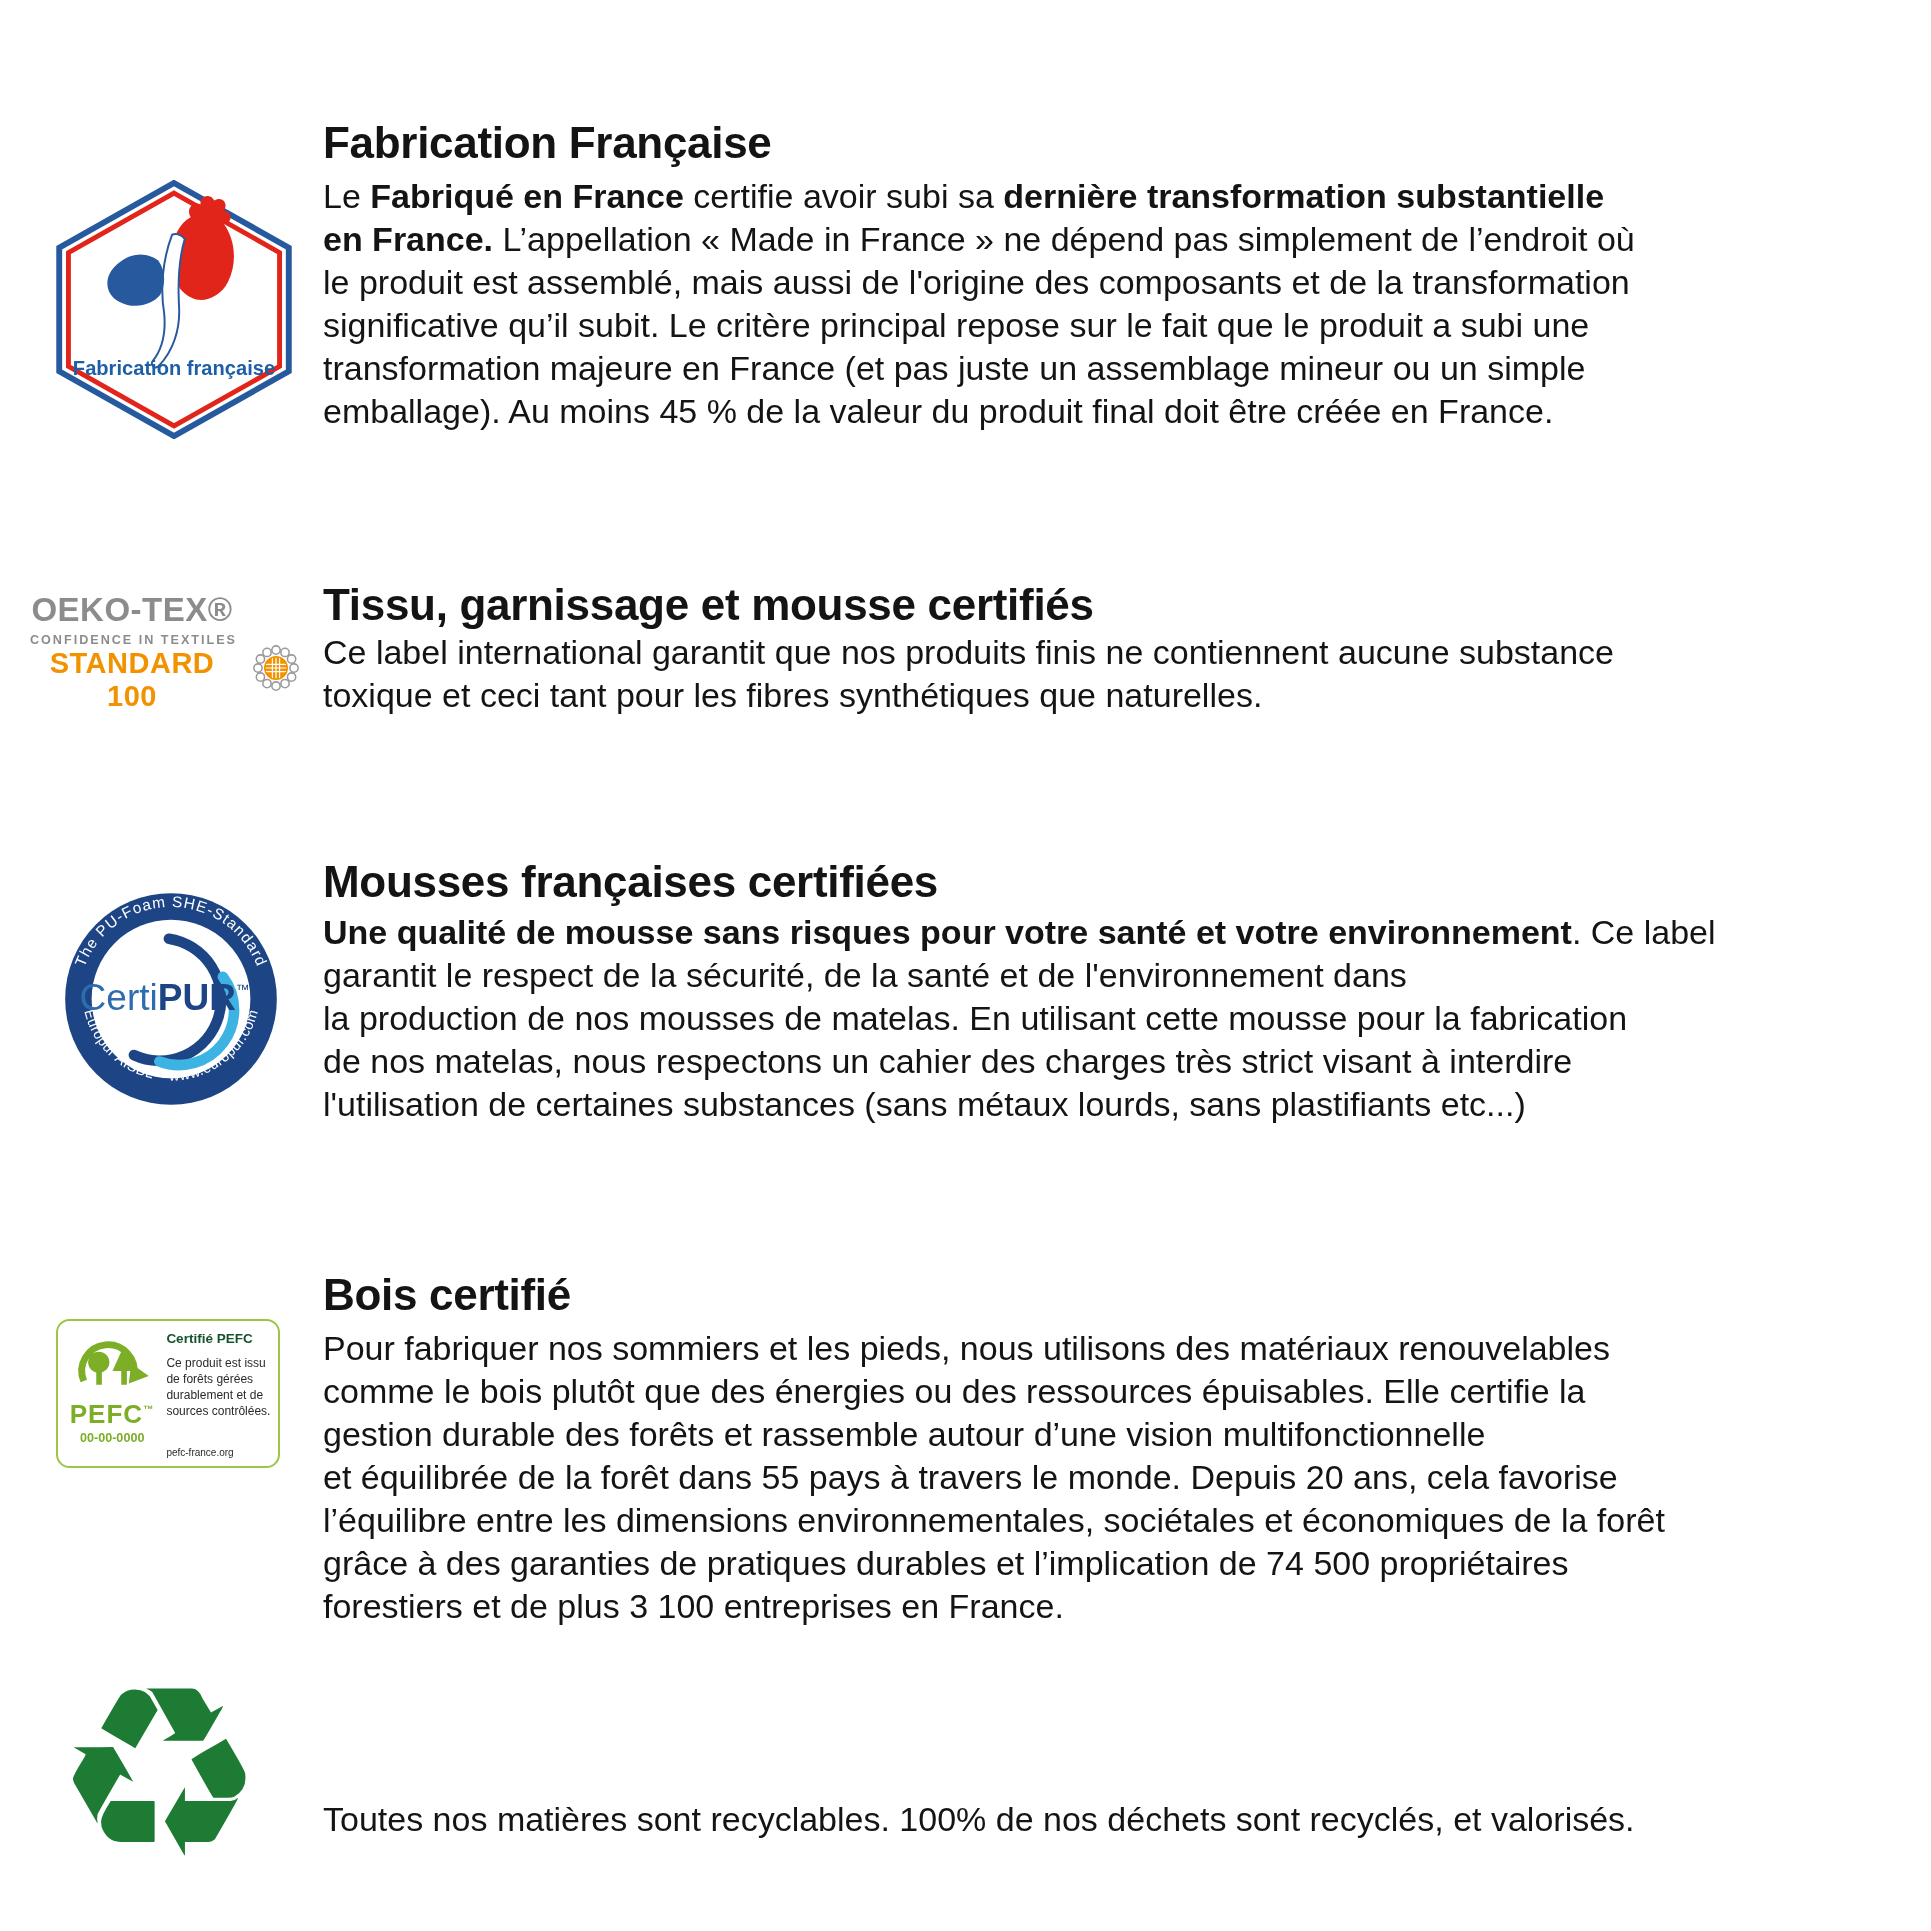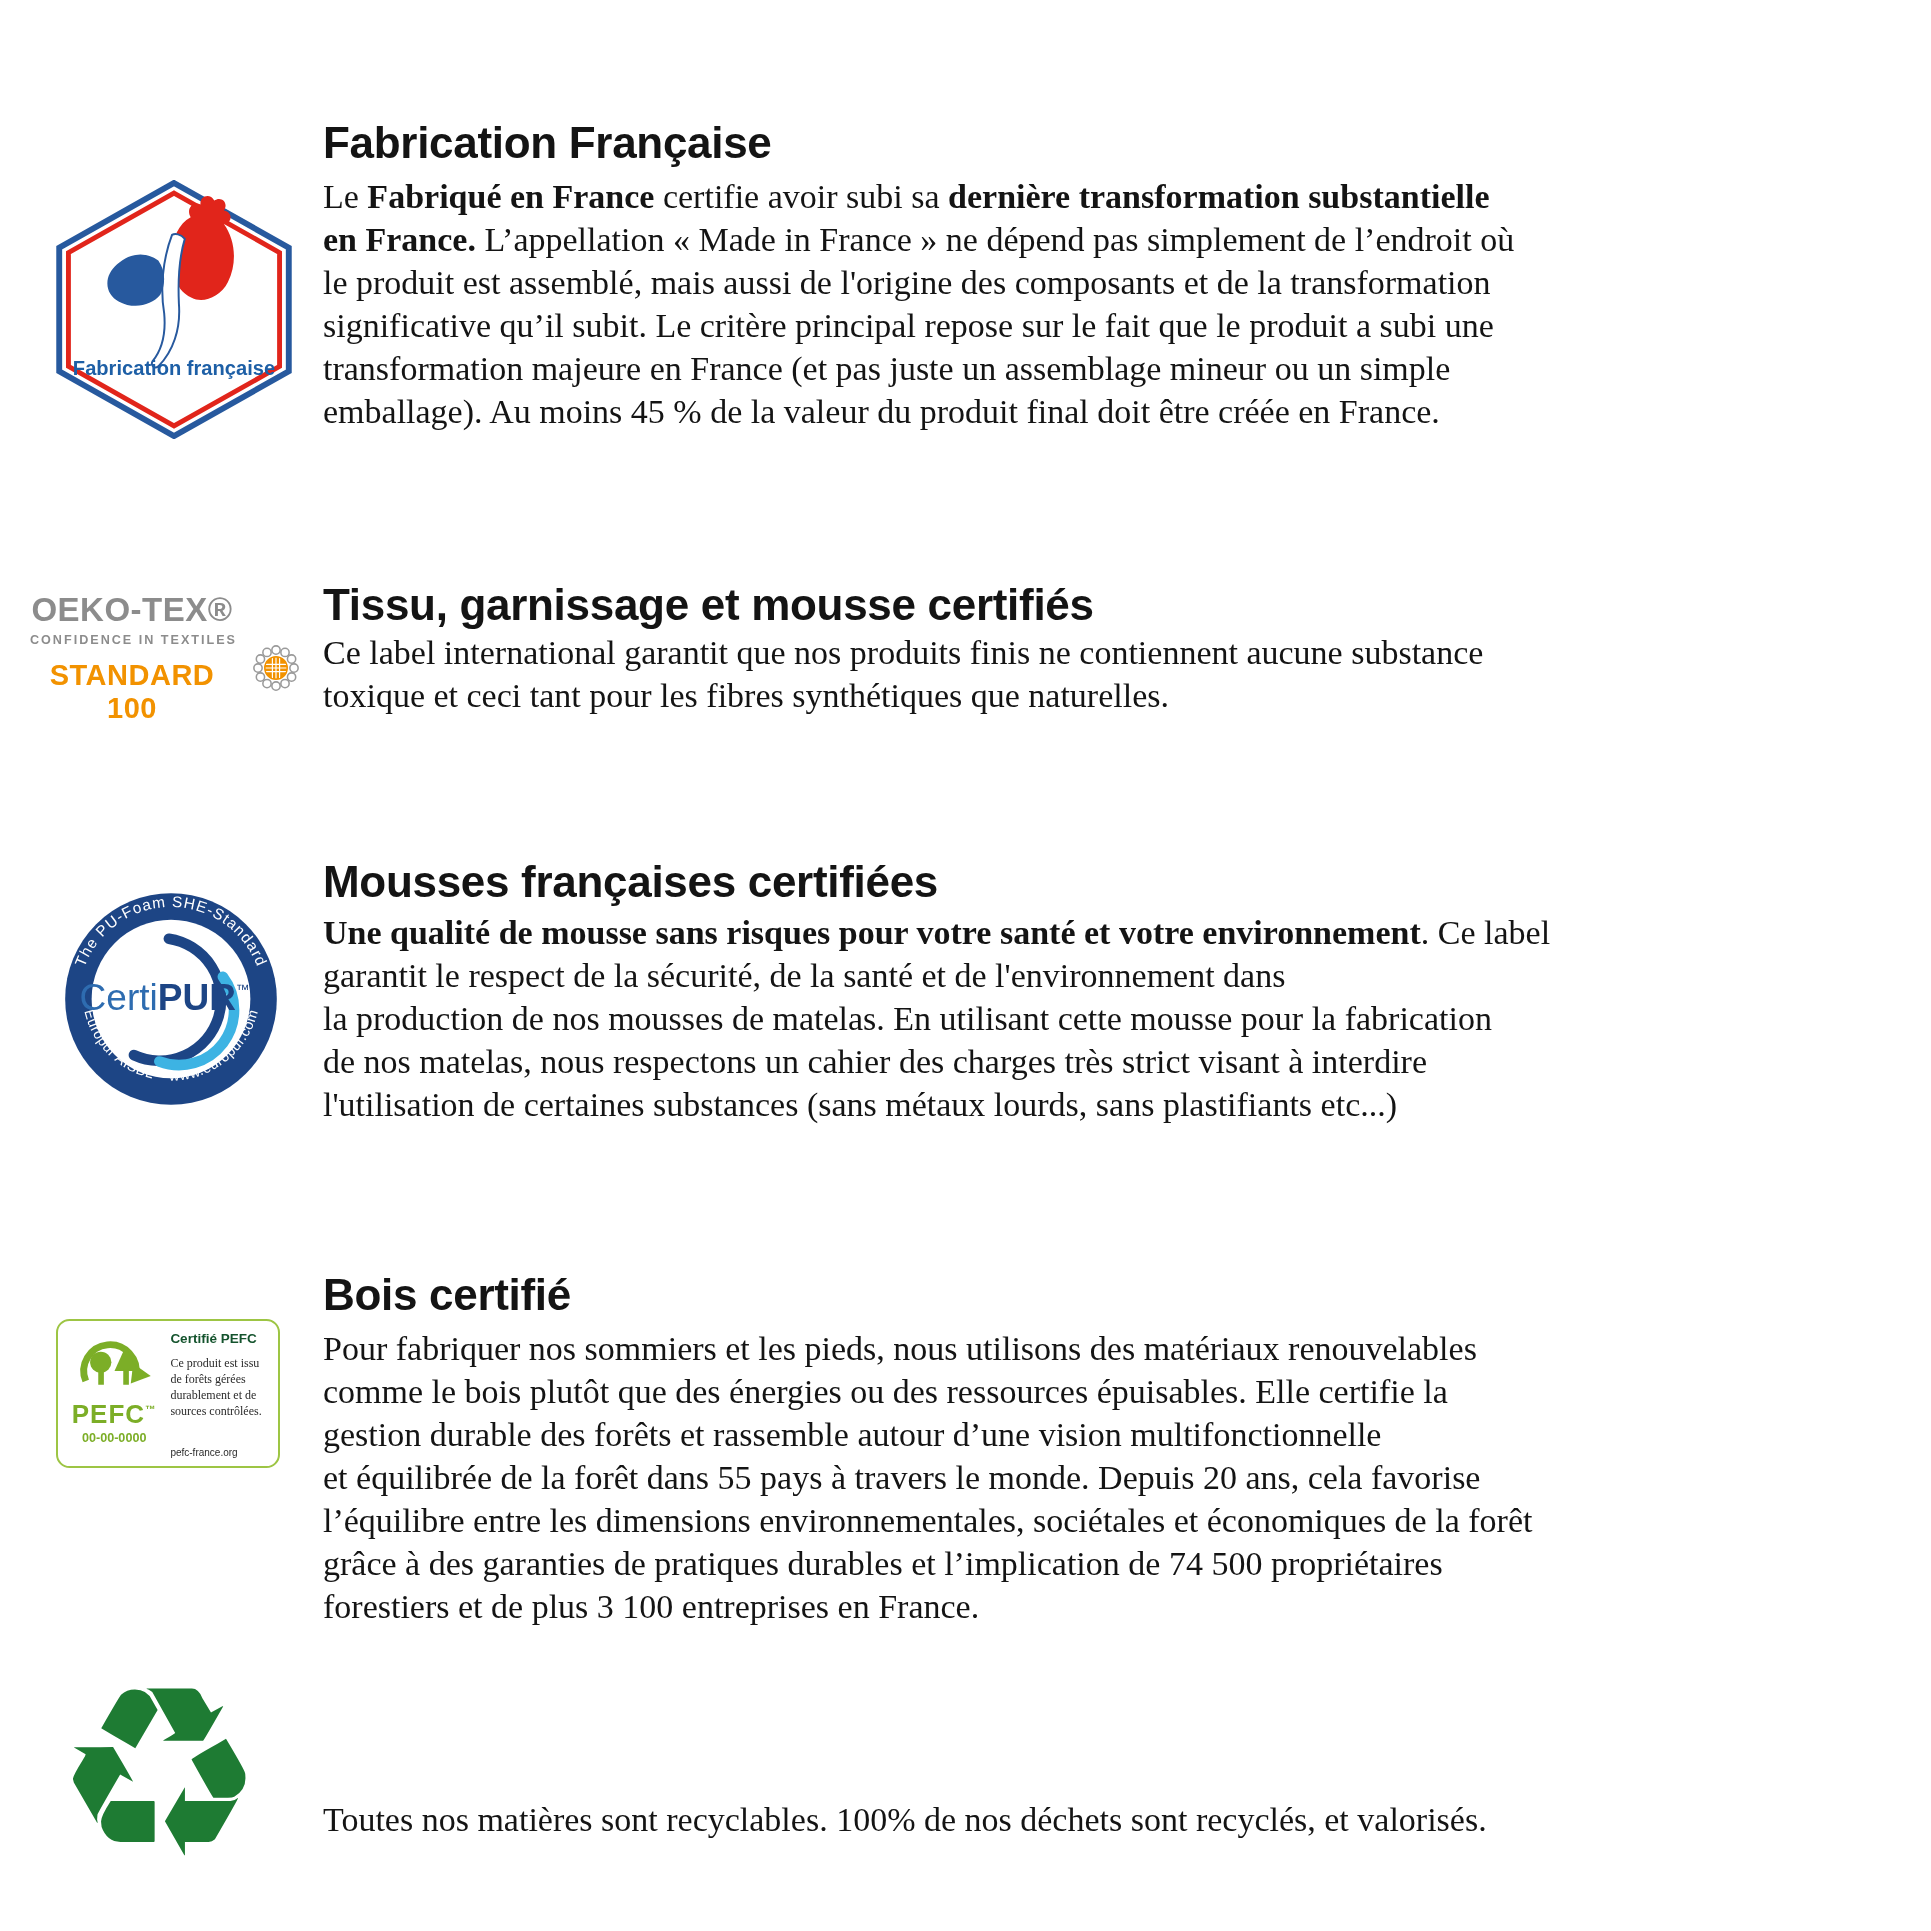--- a/index.html
+++ b/index.html
@@ -22,34 +22,34 @@
     font-family:"Liberation Sans", sans-serif;color:var(--text);
     position:relative;overflow:hidden;
   }
   .title{
     position:absolute;left:323px;font-size:44px;font-weight:bold;
     letter-spacing:-0.3px;color:var(--text);white-space:nowrap;
   }
   .para{
     position:absolute;left:323px;font-size:34px;line-height:43px;color:var(--text);
   }
-  .para-line{white-space:nowrap;font-family:Liberation Serif, serif;}
+  .para-line{white-space:nowrap;}
   .para-line b{font-weight:bold;}
 
   
   #t1{top:118px;} #p1{top:175px;}
   .hex-logo{position:absolute;left:56px;top:180px;width:236px;height:259px;}
 
   
   #t2{top:580px;} #p2{top:631px;}
   .oeko{position:absolute;left:27px;top:591px;width:282px;height:108px;}
   .oeko-text{width:210px;text-align:center;}
   .oeko-brand{font-size:33px;font-weight:bold;color:var(--oeko-gray);letter-spacing:0.5px;}
   .oeko-tagline{font-size:12.6px;font-weight:bold;letter-spacing:2px;color:var(--oeko-gray);margin-top:3.9px;text-align:right;}
-  .oeko-standard{font-size:29px;font-weight:bold;color:var(--oeko-orange);margin-top:12px;letter-spacing:0.5px;}
+  .oeko-standard{font-size:29px;font-weight:bold;color:var(--oeko-orange);margin-top:0;letter-spacing:0.5px;}
   .oeko-emblem{position:absolute;right:5.8px;top:50px;width:54px;height:54px;}
 
   
   #t3{top:857px;} #p3{top:911px;}
   .certipur{position:absolute;left:62px;top:890px;width:218px;height:218px;}
 
   
   #t4{top:1270px;} #p4{top:1327px;}
   .pefc-card{
     position:absolute;left:56px;top:1319px;width:224px;height:149px;

